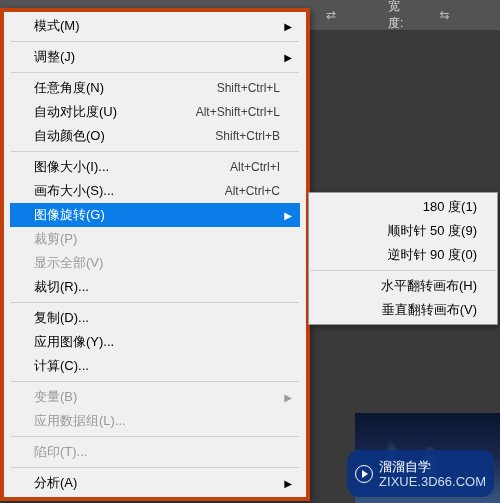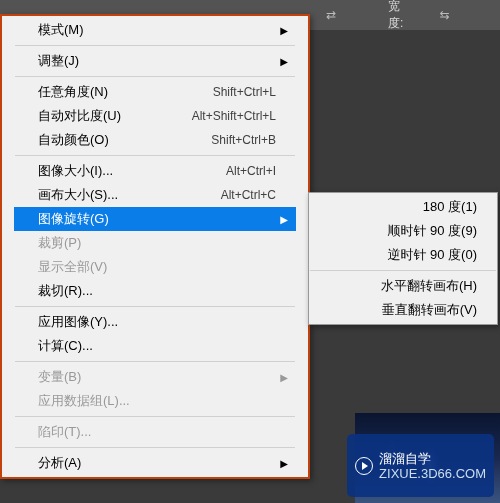--- a/index.html
+++ b/index.html
@@ -2,37 +2,37 @@
 <html><head>
 <meta charset="utf-8">
 <style>
   * { margin: 0; padding: 0; box-sizing: border-box; font-family: "Microsoft YaHei", "SimSun", sans-serif; }
   body { background: #3a3a3a; width: 500px; height: 503px; overflow: hidden; position: relative; }
   
   .toolbar-bg { position: absolute; top: 0; left: 0; right: 0; height: 30px; background: #535353; display: flex; align-items: center; color: #ddd; font-size: 12px; padding-left: 320px; }
   .toolbar-label { margin-right: 6px; margin-left: 46px; }
   .toolbar-icon { width: 20px; height: 20px; display: inline-flex; align-items: center; justify-content: center; margin: 0 6px; color: #bbb; }
   
-  .main-menu { position: absolute; top: 14px; left: 0; width: 310px; background: #f0f0f0; border: 2px solid #c2410c; box-shadow: 2px 2px 6px rgba(0,0,0,0.4); padding: 2px 12px; }
+  .main-menu { position: absolute; top: 8px; left: 0; width: 310px; background: #f0f0f0; border: 4px solid #c2410c; box-shadow: 2px 2px 6px rgba(0,0,0,0.4); padding: 2px 6px; }
   .menu-item { display: flex; align-items: center; height: 24px; padding: 0 20px 0 24px; font-size: 13px; color: #000; position: relative; cursor: default; }
   .menu-item.disabled { color: #999; }
   .menu-item.highlighted { background: #0a7de8; color: #fff; }
   .menu-item .label { flex: 1; }
   .menu-item .shortcut { color: #404040; font-size: 12px; }
   .menu-item .arrow { position: absolute; right: 8px; font-size: 10px; }
   .separator { height: 1px; background: #d0d0d0; margin: 3px 1px; }
   
   .sub-menu { position: absolute; top: 192px; left: 308px; width: 190px; background: #f0f0f0; border: 1px solid #999; box-shadow: 2px 2px 6px rgba(0,0,0,0.4); padding: 2px 0; }
   .sub-menu .menu-item { padding: 0 20px 0 24px; text-align: right; }
   
   .image-preview { position: absolute; bottom: 0; right: 0; width: 145px; height: 90px; background: linear-gradient(180deg, #0a1530 0%, #1a2850 50%, #3a5580 100%); }
   .image-glow { position: absolute; top: 35%; left: 45%; width: 20px; height: 40px; background: radial-gradient(ellipse, rgba(120,180,255,0.6), transparent 70%); }
   .image-glow2 { position: absolute; top: 30%; left: 20%; width: 15px; height: 35px; background: radial-gradient(ellipse, rgba(100,150,220,0.4), transparent 70%); }
   
-  .watermark { position: absolute; bottom: 6px; right: 6px; background: rgba(10,50,130,0.9); color: #fff; font-size: 13px; padding: 16px 8px; border-radius: 5px; display: flex; align-items: center; }
+  .watermark { position: absolute; bottom: 6px; right: 6px; background: rgba(10,50,130,0.9); color: #fff; font-size: 13px; padding: 8px 8px; border-radius: 12px; display: flex; align-items: center; }
   .watermark .play-icon { width: 18px; height: 18px; border: 1.5px solid #fff; border-radius: 50%; display: inline-flex; align-items: center; justify-content: center; margin-right: 6px; }
   .watermark .play-icon::after { content: ""; border-left: 6px solid #fff; border-top: 4px solid transparent; border-bottom: 4px solid transparent; margin-left: 2px; }
   .watermark .sub { font-size: 13px; display: block; margin-top: -2px; color: #cde; }
 </style>
 </head>
 <body>
 
 <div class="toolbar-bg">
   <span class="toolbar-icon">⇄</span>
   <span class="toolbar-label">宽度:</span>
@@ -80,20 +80,23 @@
       <span class="label">裁剪(P)</span>
     </div>
     <div class="menu-item disabled">
       <span class="label">显示全部(V)</span>
     </div>
     <div class="menu-item">
       <span class="label">裁切(R)...</span>
     </div>
     <div class="separator"></div>
     <div class="menu-item">
+      <span class="label">复制(D)...</span>
+    </div>
+    <div class="menu-item">
       <span class="label">应用图像(Y)...</span>
     </div>
     <div class="menu-item">
       <span class="label">计算(C)...</span>
     </div>
     <div class="separator"></div>
     <div class="menu-item disabled">
       <span class="label">变量(B)</span>
       <span class="arrow">▶</span>
     </div>
@@ -109,21 +112,21 @@
       <span class="label">分析(A)</span>
       <span class="arrow">▶</span>
     </div>
   </div>
 
 <div class="sub-menu" id="sub-menu">
     <div class="menu-item">
       <span class="label">180 度(1)</span>
     </div>
     <div class="menu-item">
-      <span class="label">顺时针 90 度(9)</span>
+      <span class="label">顺时针 50 度(9)</span>
     </div>
     <div class="menu-item">
       <span class="label">逆时针 90 度(0)</span>
     </div>
     <div class="separator"></div>
     <div class="menu-item">
       <span class="label">水平翻转画布(H)</span>
     </div>
     <div class="menu-item">
       <span class="label">垂直翻转画布(V)</span>

